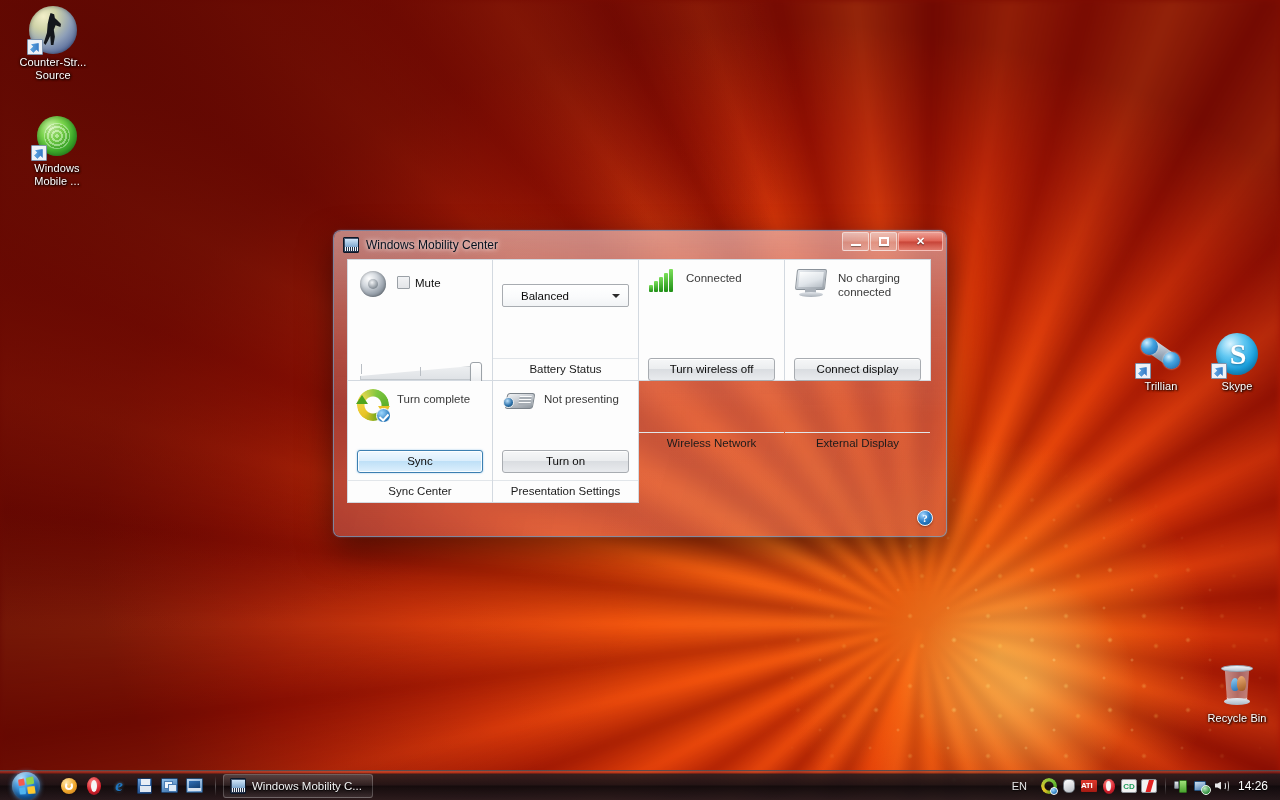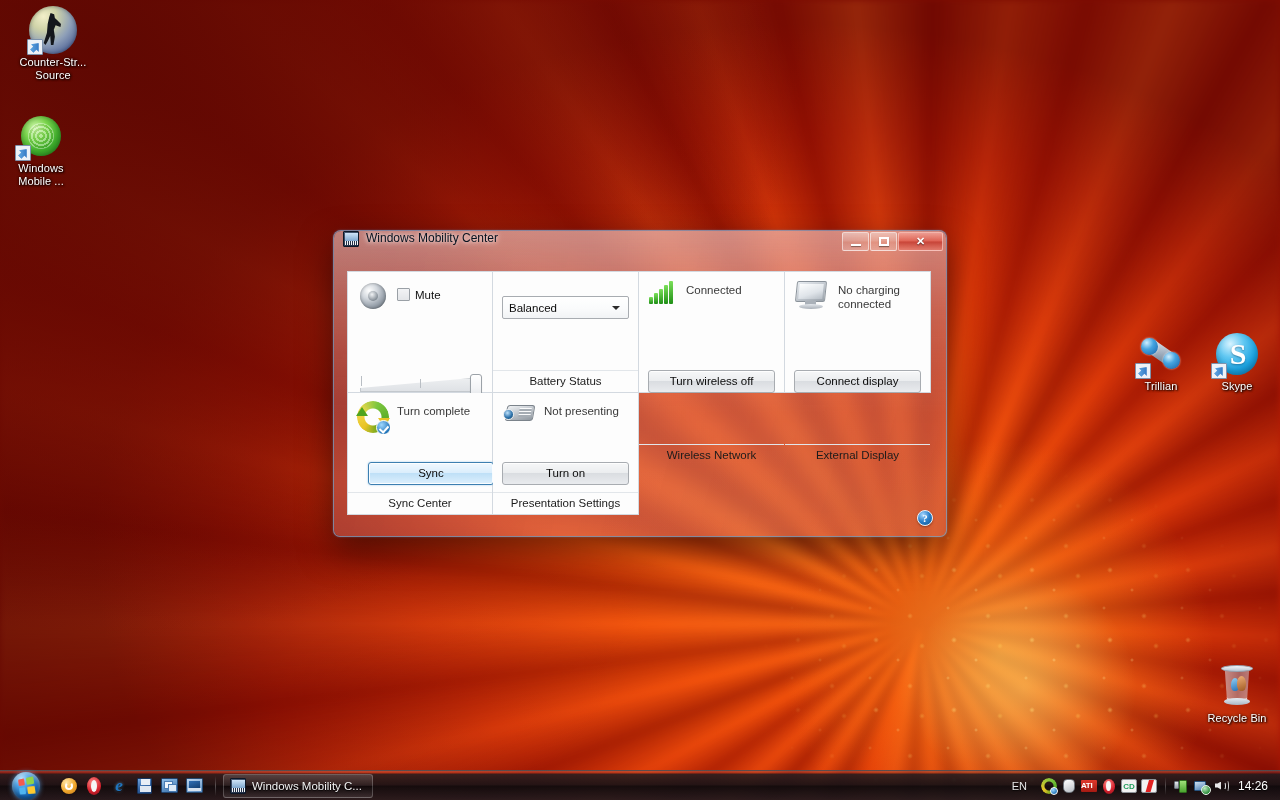--- a/index.html
+++ b/index.html
@@ -163,22 +163,22 @@
   #mc-glass {
     position: absolute; inset: 0;
     border-radius: 7px;
     background:
       linear-gradient(180deg, rgba(255,255,255,.28) 0%, rgba(255,255,255,.06) 40%, rgba(255,255,255,0) 60%),
       linear-gradient(105deg, rgba(190,80,70,.30) 0%, rgba(215,120,110,.26) 45%, rgba(190,75,65,.32) 100%);
     pointer-events: none;
   }
   #mc-titlebar {
     position: relative;
-    height: 40px;
-    display: flex; 
+    height: 28px;
+    display: flex; align-items: center;
     padding-left: 9px;
     z-index: 3;
   }
   #mc-titleicon {
     width: 16px; height: 16px; margin-right: 7px;
     position: relative; flex: none;
     background: linear-gradient(160deg,#4a5b74,#1d2c44);
     border: 1px solid #0e1828;
     border-radius: 1px;
   }
@@ -275,31 +275,30 @@
     border-radius: 3px;
     background: linear-gradient(180deg,#f6f7f8 0%,#ebedef 48%,#dadde1 50%,#e9ebee 100%);
     box-shadow: inset 0 1px 0 rgba(255,255,255,.85);
     cursor: default;
     font-family: "Liberation Sans", sans-serif;
   }
   .w7btn.default {
     border-color: #3c7fb1;
     background: linear-gradient(180deg,#f0f8ff 0%,#dbeefc 46%,#bfe0f7 50%,#ddf0fd 100%);
     box-shadow: inset 0 0 0 1px rgba(255,255,255,.85), 0 0 2px rgba(80,160,220,.6);
-    margin-left: 11px;
   }
 
   
   .w7combo {
     height: 23px;
     border: 1px solid #a8acb1;
     border-radius: 2px;
     background: linear-gradient(180deg,#ffffff 0%,#fafbfc 55%,#f1f3f5 100%);
     display: flex; align-items: center;
-    padding-left: 6px;
+    padding-left: 18px;
     font-size: 11.5px; color: #0b0b0b;
     position: relative;
     cursor: default;
   }
   .w7combo .arrow {
     position: absolute; right: 8px; top: 50%; margin-top: -2px;
     width: 0; height: 0;
     border-left: 4px solid transparent;
     border-right: 4px solid transparent;
     border-top: 4px solid #2b2b2b;
@@ -564,21 +563,21 @@
       <div style="position:absolute;left:14px;top:7px;width:18px;height:32px;background:#14171c;
            clip-path:polygon(42% 0%,62% 4%,66% 16%,78% 22%,100% 34%,97% 44%,70% 38%,60% 52%,66% 74%,58% 100%,44% 100%,40% 72%,26% 88%,14% 100%,4% 94%,22% 62%,26% 34%,34% 14%);"></div>
       <div class="shortcut-arrow"></div>
     </div>
     <div class="lbl">
       <div>Counter-Str...</div>
       <div>Source</div>
     </div>
   </div>
 
-  <div class="dicon" style="left:4px;top:112px;">
+  <div class="dicon" style="left:20px;top:112px;">
     <div class="glyph">
       <div style="position:absolute;left:4px;top:4px;width:40px;height:40px;border-radius:50%;
            background:radial-gradient(circle at 35% 28%,#caf4a6 0%,#7ed94f 30%,#3fae2c 62%,#1e7a1a 100%);
            box-shadow:inset 0 0 6px rgba(0,0,0,.35);"></div>
       <div style="position:absolute;left:11px;top:11px;width:26px;height:26px;border-radius:50%;
            background:repeating-radial-gradient(circle,rgba(255,255,255,.38) 0 2px,rgba(0,0,0,.06) 2px 4px);"></div>
       <div class="shortcut-arrow"></div>
     </div>
     <div class="lbl">
       <div>Windows</div>

